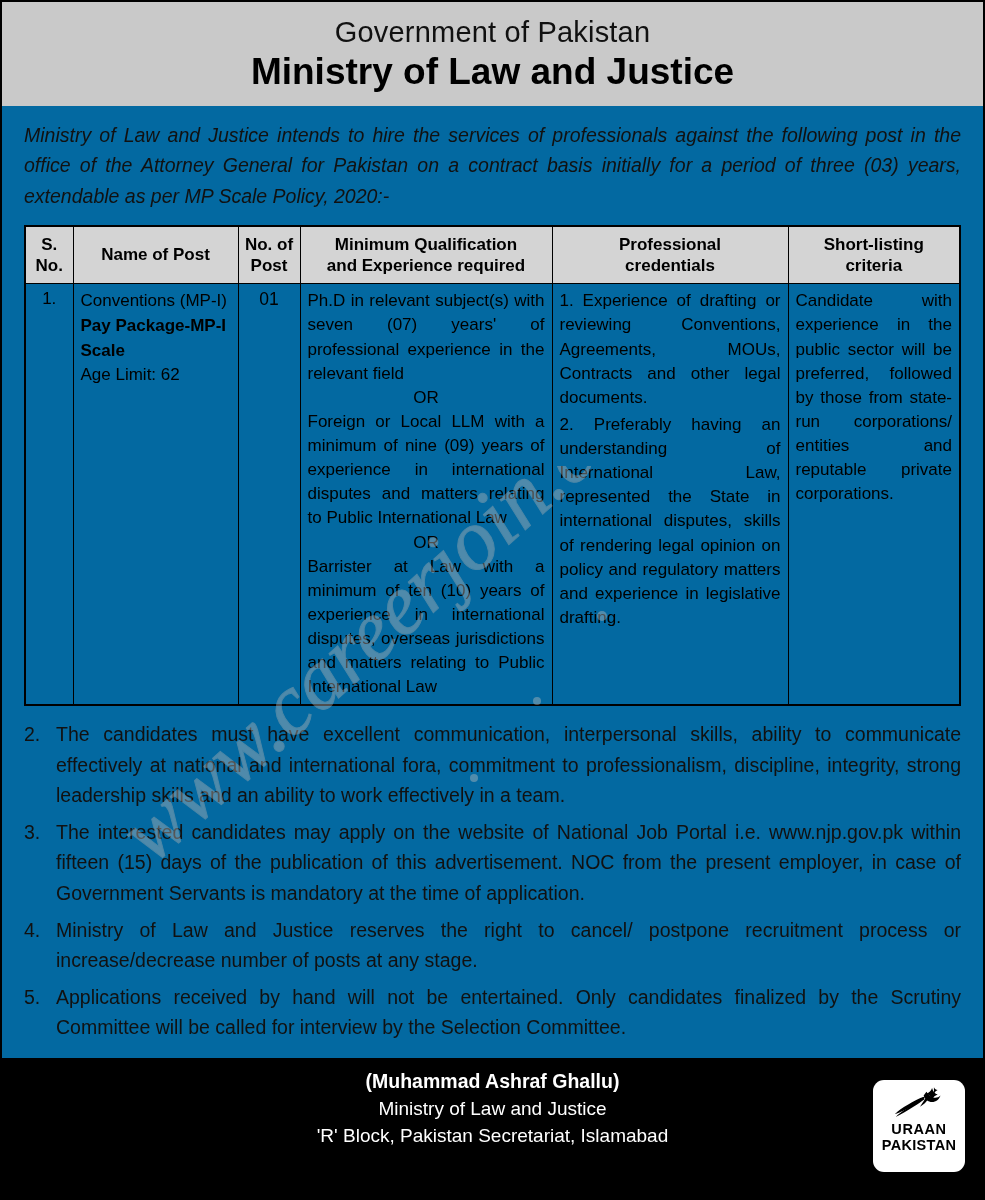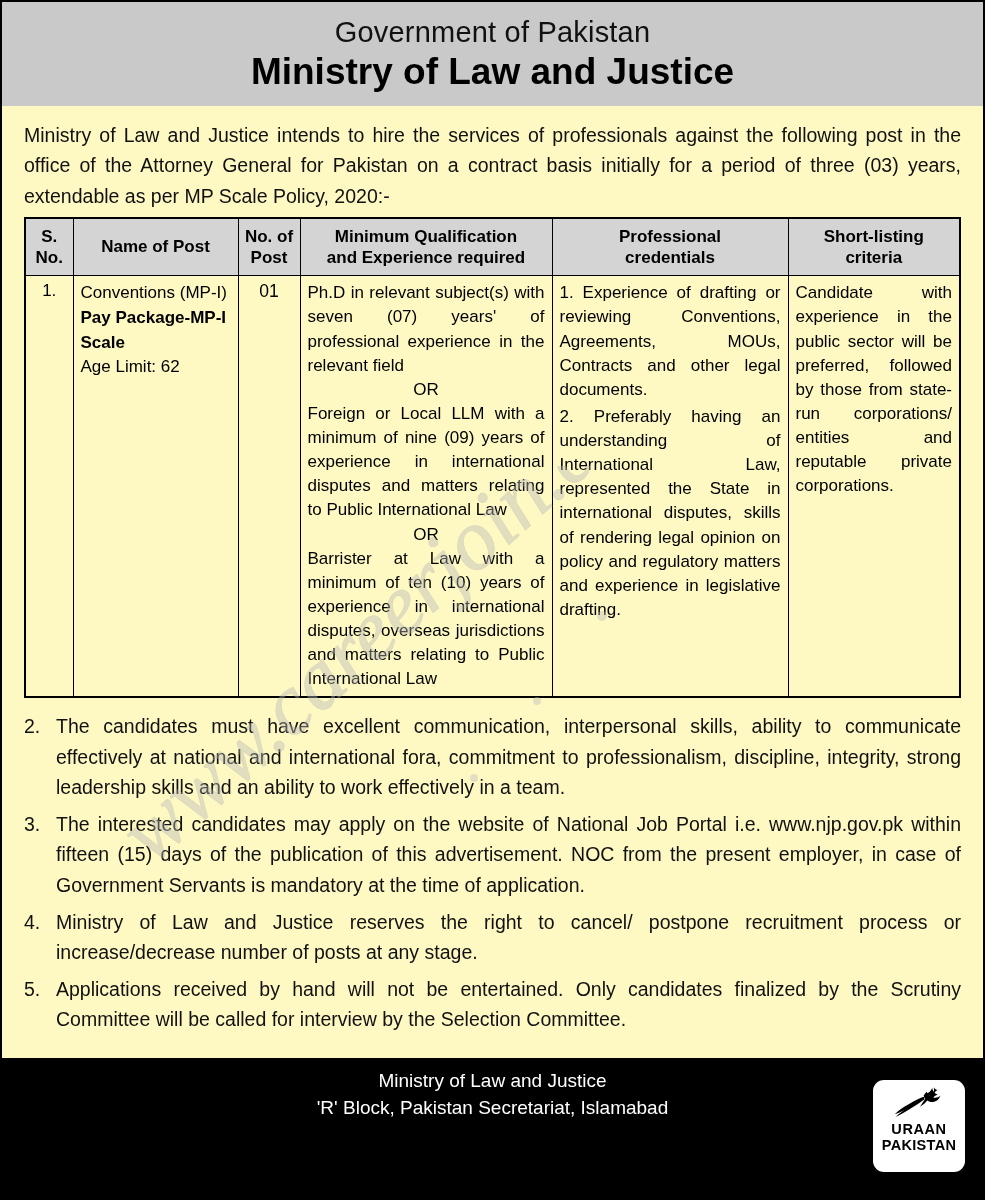--- a/index.html
+++ b/index.html
@@ -10,21 +10,21 @@
     background: #ffffff;
     font-family: "Liberation Sans", sans-serif;
     overflow: hidden;
     position: relative;
   }
 
   .page {
     width: 985px;
     height: 1200px;
     position: relative;
-    background: #fef9c3;
+    background: #0369a1;
     border: 2px solid #000;
     display: flex;
     flex-direction: column;
     justify-content: center;
   }
 
   
   .gov-header {
     background: #c9c9c9;
     text-align: center;
@@ -64,21 +64,22 @@
     position: relative;
     flex: 1 1 auto;
   }
 
   .intro {
     font-size: 19.5px;
     line-height: 1.55;
     color: #111;
     text-align: justify;
     text-justify: inter-word;
-    margin-bottom: 6px;
+    margin-bottom: 14px;
+    font-style: italic;
   }
 
   
   table.vac-table {
     width: 100%;
     border-collapse: collapse;
     table-layout: fixed;
     border: 2px solid #000;
   }
   table.vac-table th,
@@ -302,20 +303,21 @@
         <circle cx="480" cy="150" r="5" fill="#bdbdbd"></circle>
         <circle cx="415" cy="235" r="4" fill="#bdbdbd"></circle>
         <circle cx="352" cy="312" r="4" fill="#bdbdbd"></circle>
       </svg>
     </div>
 
   </div>
 
   <div class="footer">
     <div class="footer-center">
+      <div class="f-name">(Muhammad Ashraf Ghallu)</div>
       <div class="f-line">Ministry of Law and Justice</div>
       <div class="f-line">'R' Block, Pakistan Secretariat, Islamabad</div>
 
     </div>
 
     <div class="uraan-logo">
       <svg class="uraan-bird" viewBox="0 0 60 38">
         <path d="M44 3 C45 7 47 9 50 10 C47 11 45 13 44 16 C43 12 41 10 38 9 C41 8 43 6 44 3 Z" fill="#000"></path>
         <path d="M38 7 C40 10 42 12 45 13 C48 14 51 13 53 11 C52 15 48 18 44 18 C40 18 36 15 35 11 Z" fill="#000"></path>
         <path d="M36 12 C30 14 24 17 18 21 C13 24 8 27 4 31 C10 29 16 26 22 23 C27 20 32 17 36 14 Z" fill="#000"></path>

